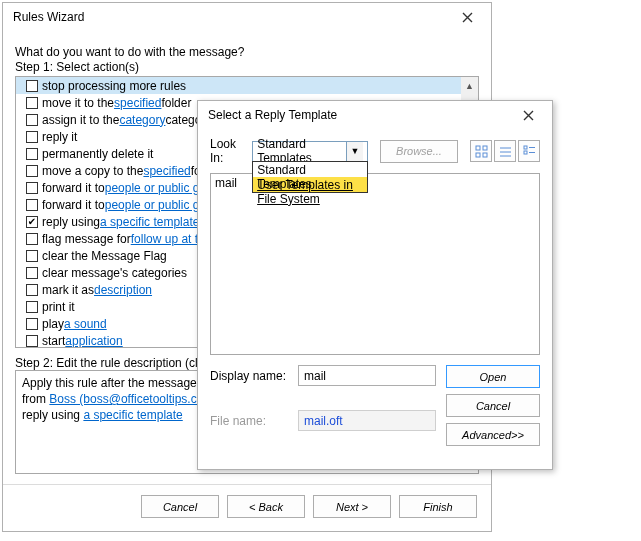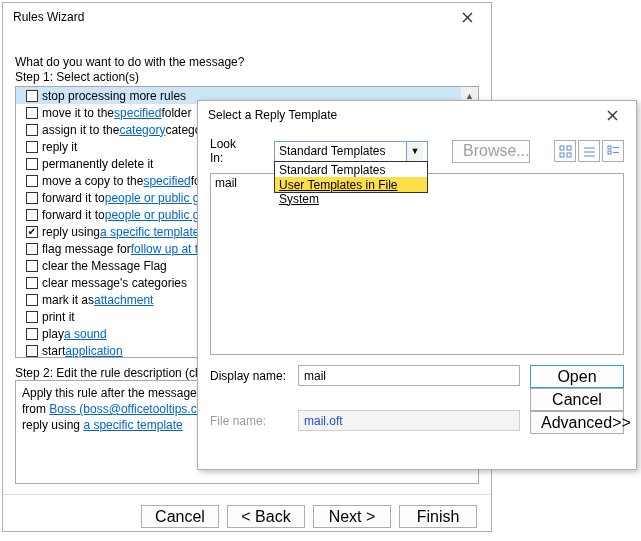--- a/index.html
+++ b/index.html
@@ -36,21 +36,21 @@
     font-size: 14px;
   }
   .rules-wizard {
     left: 2px;
     top: 2px;
     width: 490px;
     height: 530px;
     padding-bottom: 6px;
   }
   .rw-body { padding: 6px 12px 0 12px; }
-  .rw-question { margin: 18px 0 1px 0; }
+  .rw-question { margin: 8px 0 1px 0; }
   .rw-step { margin: 0 0 2px 0; }
   .actions-box {
     border: 1px solid #a8a8a8;
     height: 272px;
     display: flex;
   }
   .actions-list {
     flex: 1;
     overflow: hidden;
     background: #fff;
@@ -109,34 +109,35 @@
     padding: 10px 14px 0 14px;
     margin-top: 10px;
     border-top: 1px solid #dcdcdc;
   }
   .btn {
     min-width: 78px;
     height: 23px;
     background: #fdfdfd;
     border: 1px solid #adadad;
     font-family: inherit;
-    font-size: 16px;
+    font-size: 11px;
     padding: 0 10px;
+    font-style: italic;
   }
   .btn:disabled { color: #a0a0a0; }
   
   .tmpl-dialog {
     left: 197px;
     top: 100px;
-    width: 440px;
+    width: 356px;
     height: 370px;
     box-shadow: 2px 2px 6px rgba(0,0,0,.25);
   }
   .tmpl-body { padding: 8px 12px 10px 12px; }
-  .row { display: flex; align-items: center; gap: 24px; margin-bottom: 8px; }
+  .row { display: flex; align-items: center; gap: 12px; margin-bottom: 8px; }
   .lookin-label { width: 52px; }
   .combo {
     position: relative;
     width: 200px;
   }
   .combo-box {
     height: 21px;
     border: 1px solid #7a9ebd;
     background: #fff;
     display: flex;
@@ -192,21 +193,21 @@
     border: 1px solid #adadad;
     padding: 0 5px;
     background: #fff;
     display: flex;
     align-items: center;
   }
   .field-input.ro { background: #f4f4f4; color: #1d4ed8; border-color: #cfcfcf; }
   .right-btns {
     display: flex;
     flex-direction: column;
-    gap: 0;
+    gap: 6px;
     width: 94px;
   }
   .right-btns .btn { width: 94px; }
   .fields-and-btns { display: flex; gap: 10px; }
   .fields-col { flex: 1; }
   .muted { color: #9a9a9a; }
   svg { display: block; }
 </style>
 </head>
 <body>
@@ -281,21 +282,21 @@
             <span class="chk"></span>
             <span>clear the Message Flag</span>
           </div>
           <div class="action-row">
             <span class="chk"></span>
             <span>clear message's categories</span>
           </div>
           <div class="action-row">
             <span class="chk"></span>
             <span>mark it as </span>
-            <span class="link">attachment</span>
+            <span class="link">description</span>
           </div>
           <div class="action-row">
             <span class="chk"></span>
             <span>print it</span>
           </div>
           <div class="action-row">
             <span class="chk"></span>
             <span>play </span>
             <span class="link">a sound</span>
           </div>

